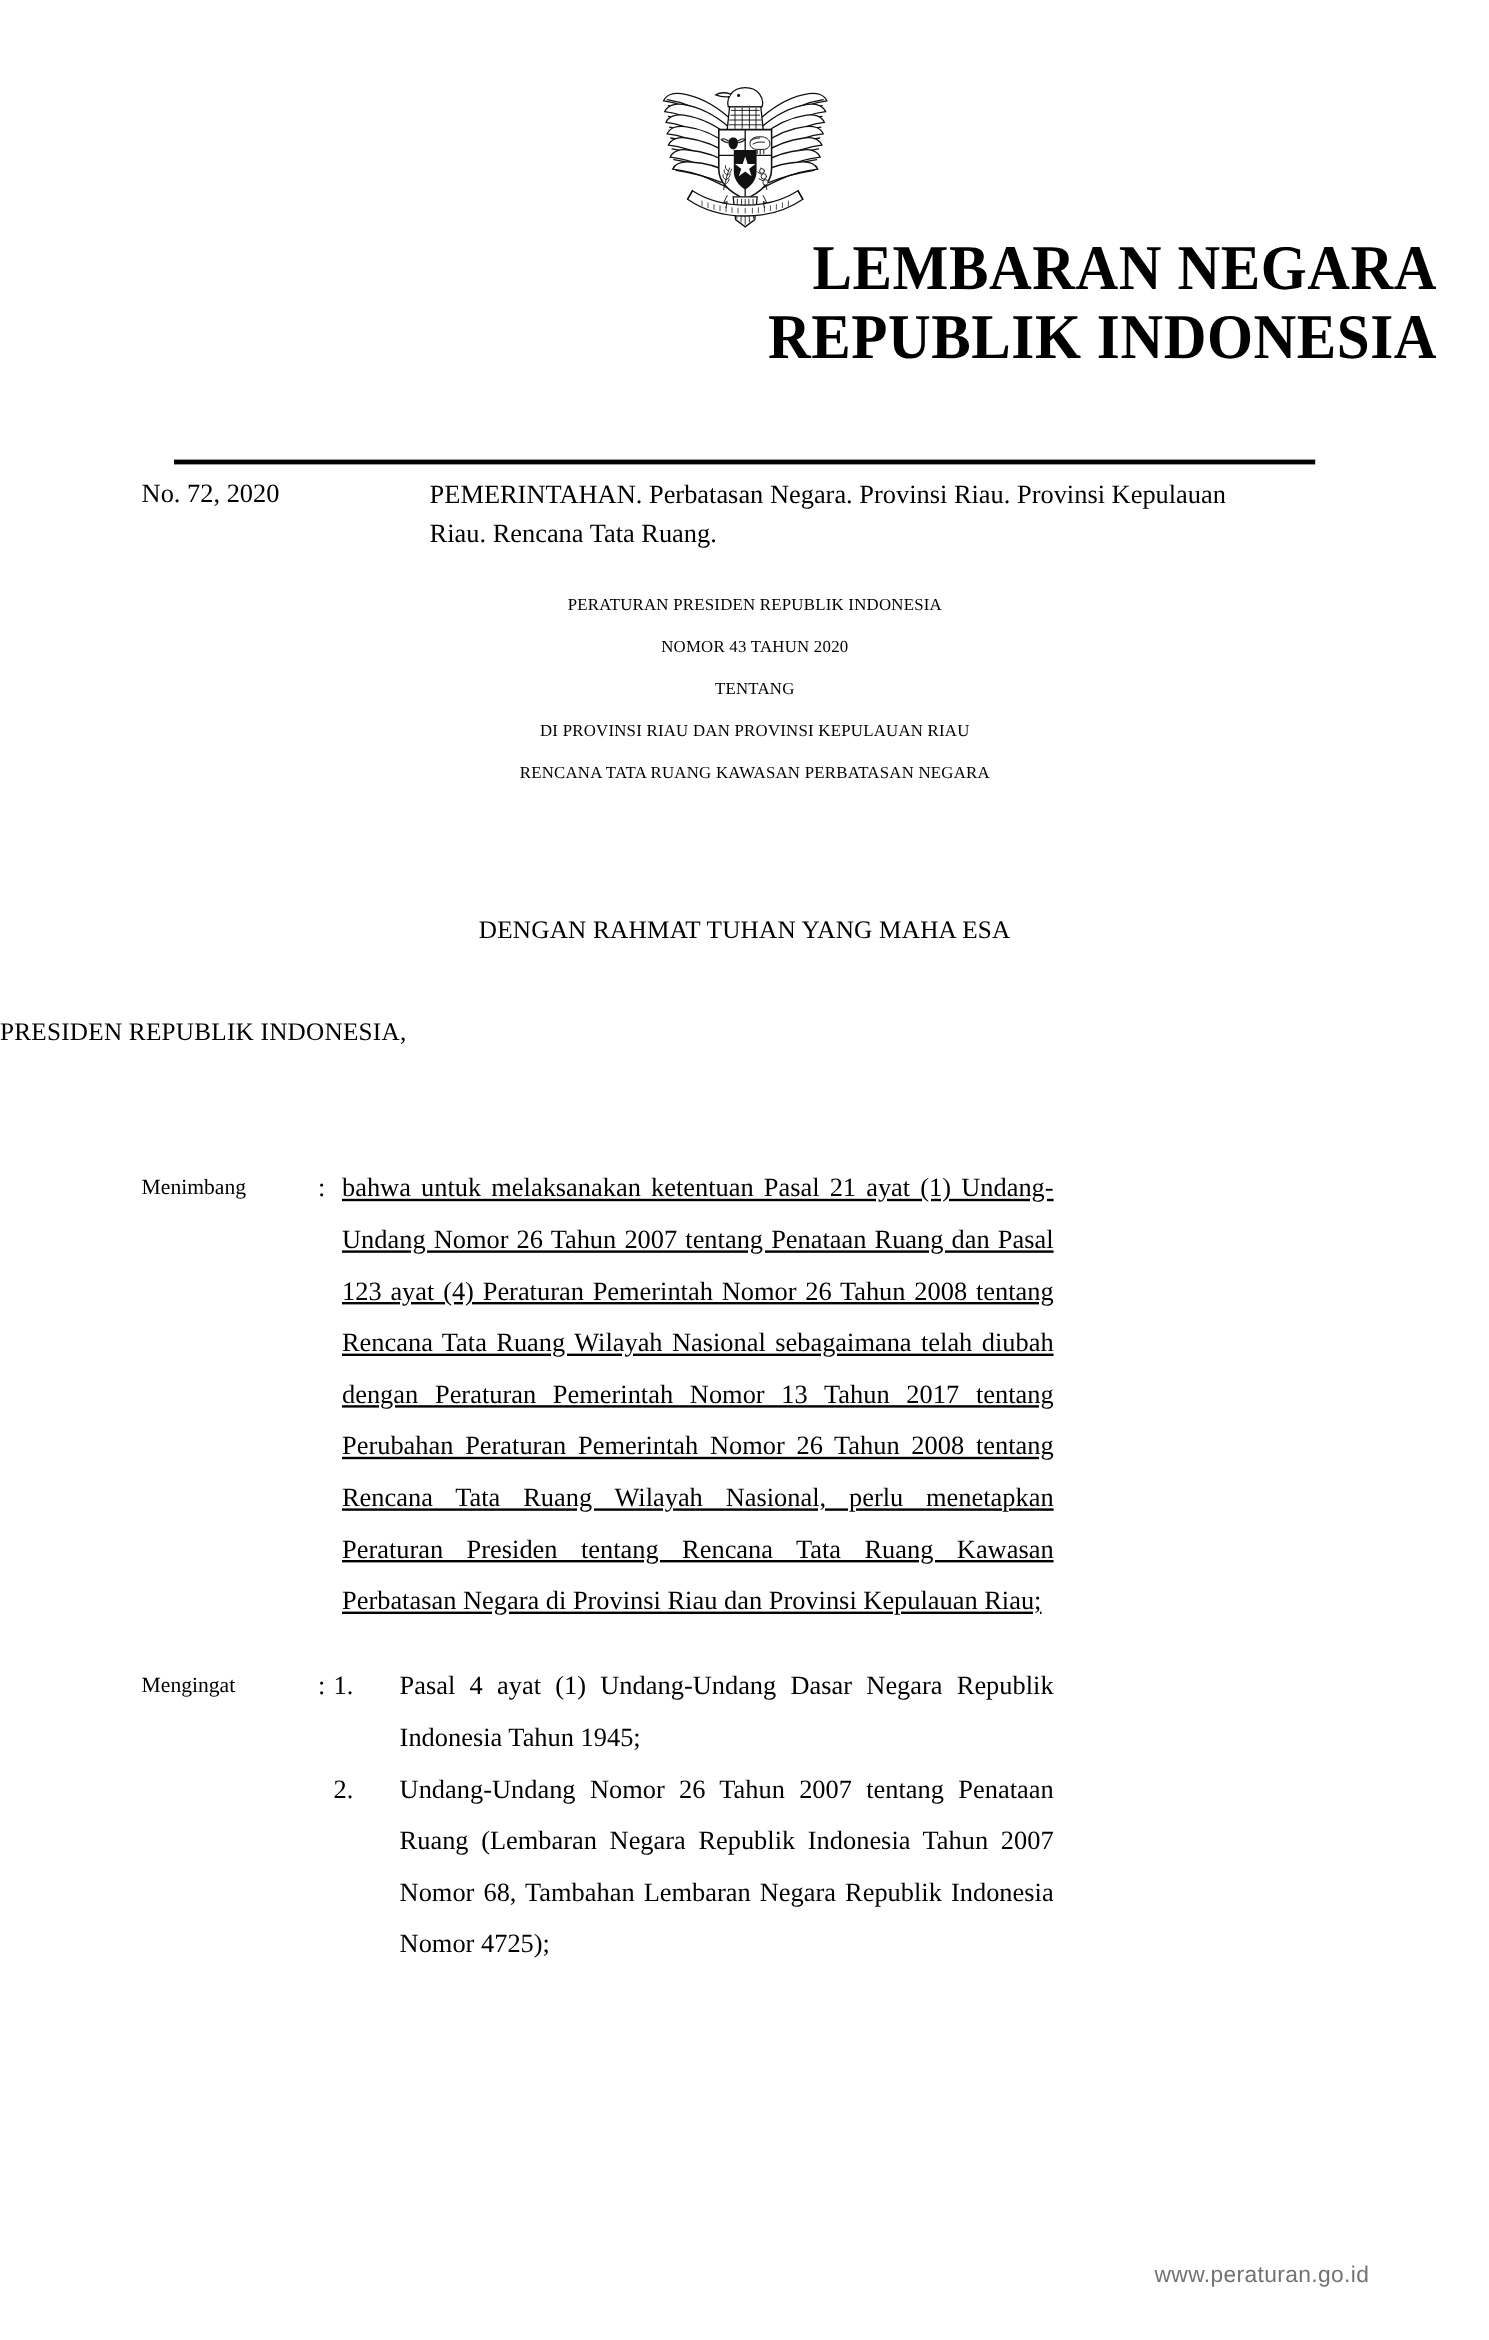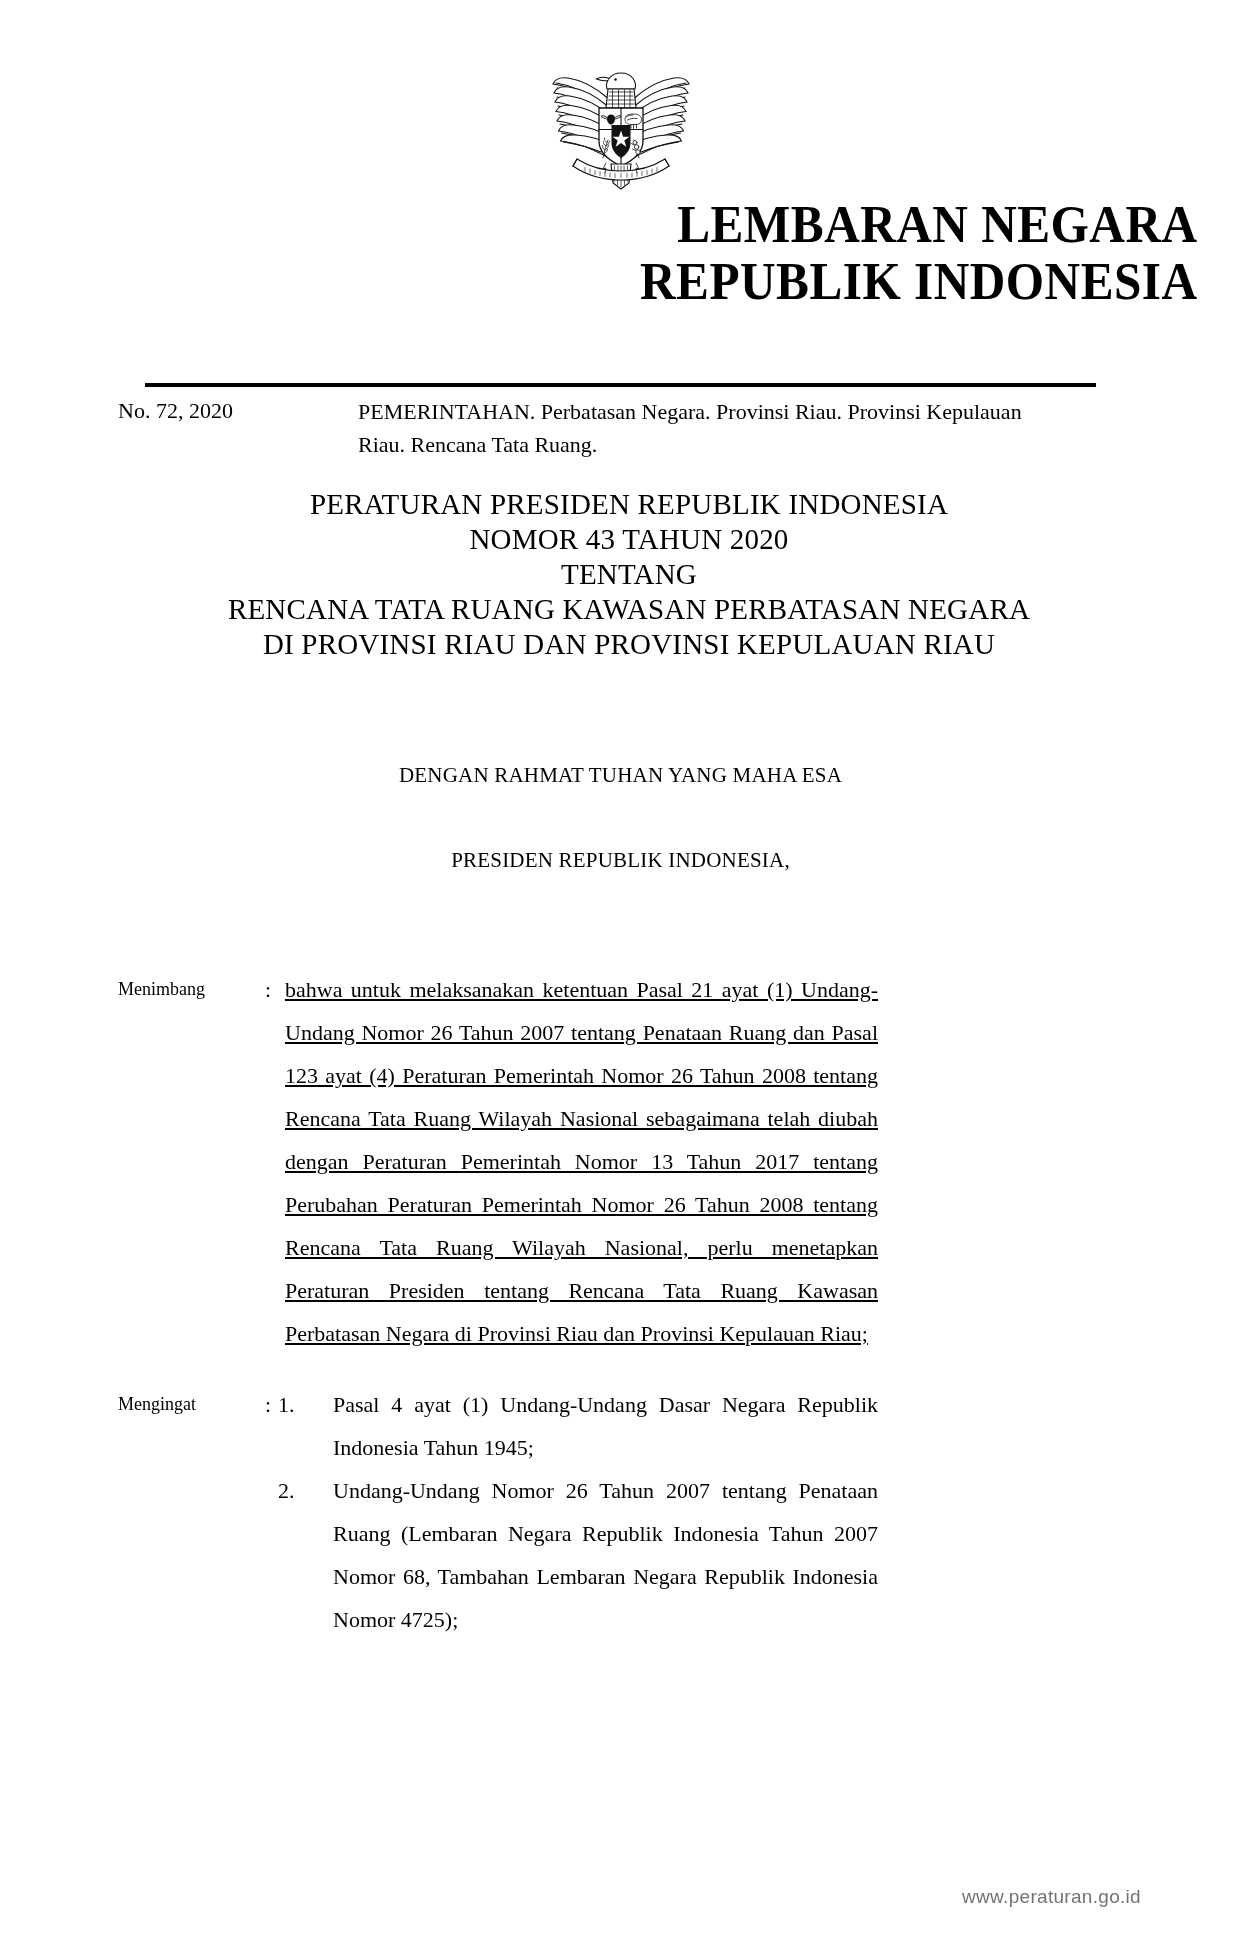--- a/index.html
+++ b/index.html
@@ -91,21 +91,21 @@
 
   
   .title-block {
     position: absolute;
     left: 0;
     top: 487px;
     width: 1241px;
     text-align: center;
   }
   .title-block .t-line {
-    font-size: 29px;
+    font-size: 14px;
     line-height: 35px;
     letter-spacing: 0.2px;
     white-space: nowrap;
     padding-left: 17px;
   }
 
   .blessing {
     position: absolute;
     left: 0;
     top: 760px;
@@ -113,21 +113,21 @@
     text-align: center;
     font-size: 21px;
     line-height: 30px;
     letter-spacing: 0.2px;
   }
   .authority {
     position: absolute;
     left: 0;
     top: 845px;
     width: 1241px;
-    text-align: center;
+    text-align: left;
     font-size: 21px;
     line-height: 30px;
     letter-spacing: 0.2px;
   }
 
   
   .clauses {
     position: absolute;
     left: 118px;
     top: 968px;
@@ -365,22 +365,22 @@
 
   <div class="gazette-row">
     <div class="gazette-no">No. 72, 2020</div>
     <div class="gazette-subject">PEMERINTAHAN. Perbatasan Negara. Provinsi Riau. Provinsi Kepulauan Riau. Rencana Tata Ruang.</div>
   </div>
 
   <div class="title-block">
     <div class="t-line">PERATURAN PRESIDEN REPUBLIK INDONESIA</div>
     <div class="t-line">NOMOR 43 TAHUN 2020</div>
     <div class="t-line">TENTANG</div>
+    <div class="t-line">DI PROVINSI RIAU DAN PROVINSI KEPULAUAN RIAU</div>
     <div class="t-line">RENCANA TATA RUANG KAWASAN PERBATASAN NEGARA</div>
-    <div class="t-line">DI PROVINSI RIAU DAN PROVINSI KEPULAUAN RIAU</div>
   </div>
 
   <div class="blessing">DENGAN RAHMAT TUHAN YANG MAHA ESA</div>
   <div class="authority">PRESIDEN REPUBLIK INDONESIA,</div>
 
   <div class="clauses">
 
     <div class="clause">
       <div class="clause-label">Menimbang</div>
       <div class="clause-colon">:</div>

